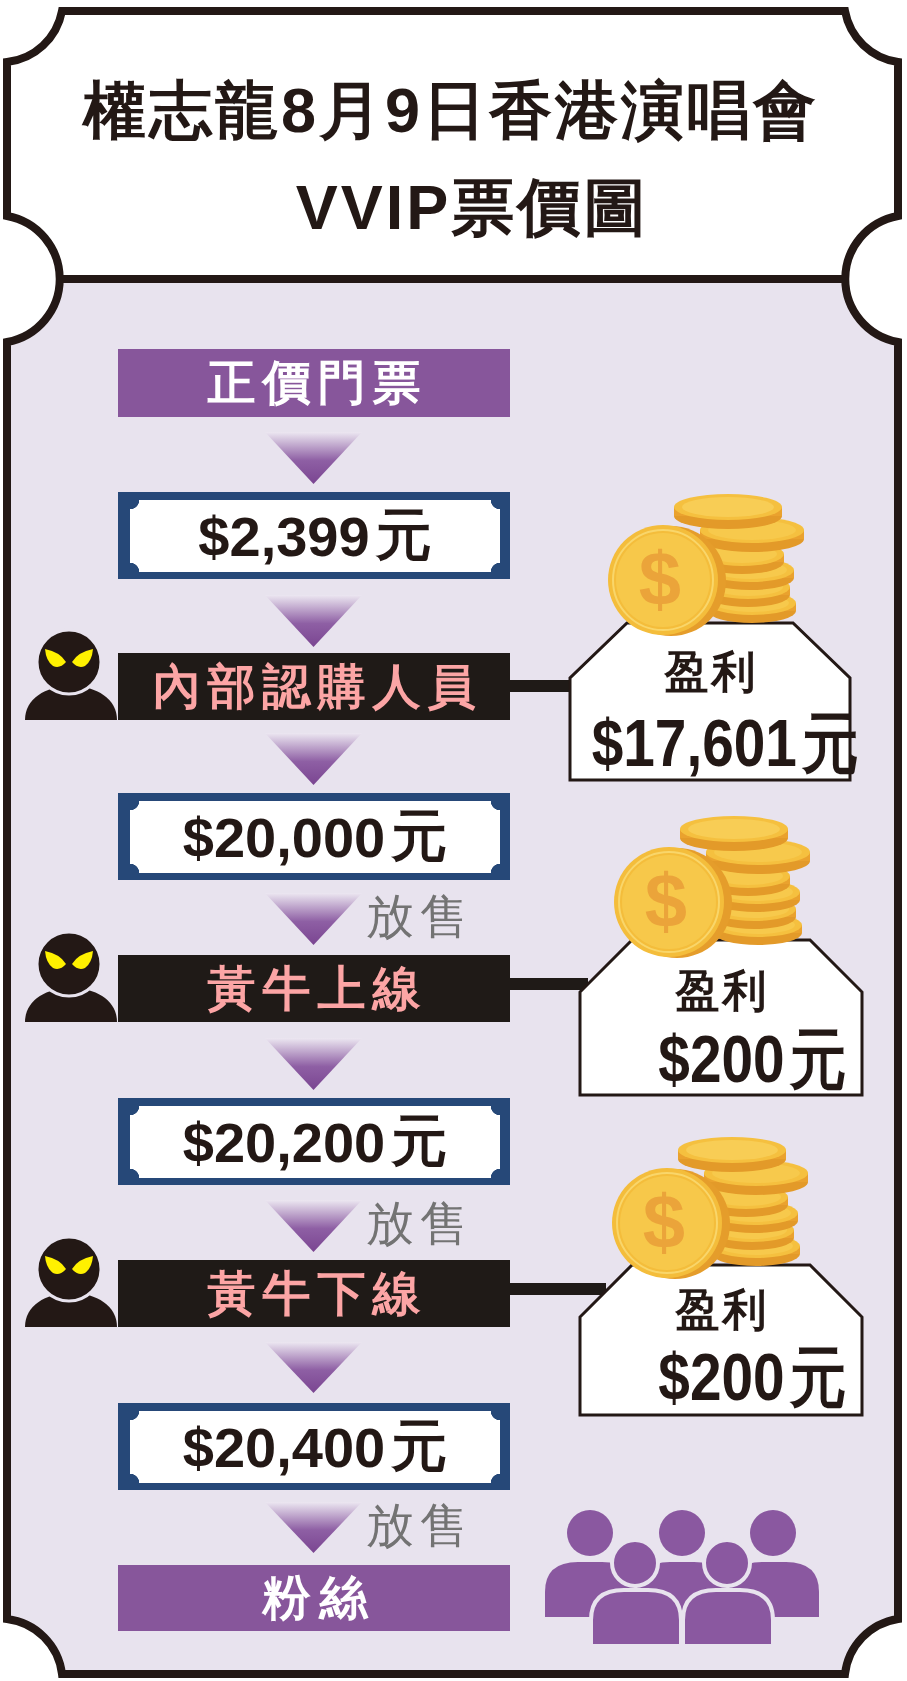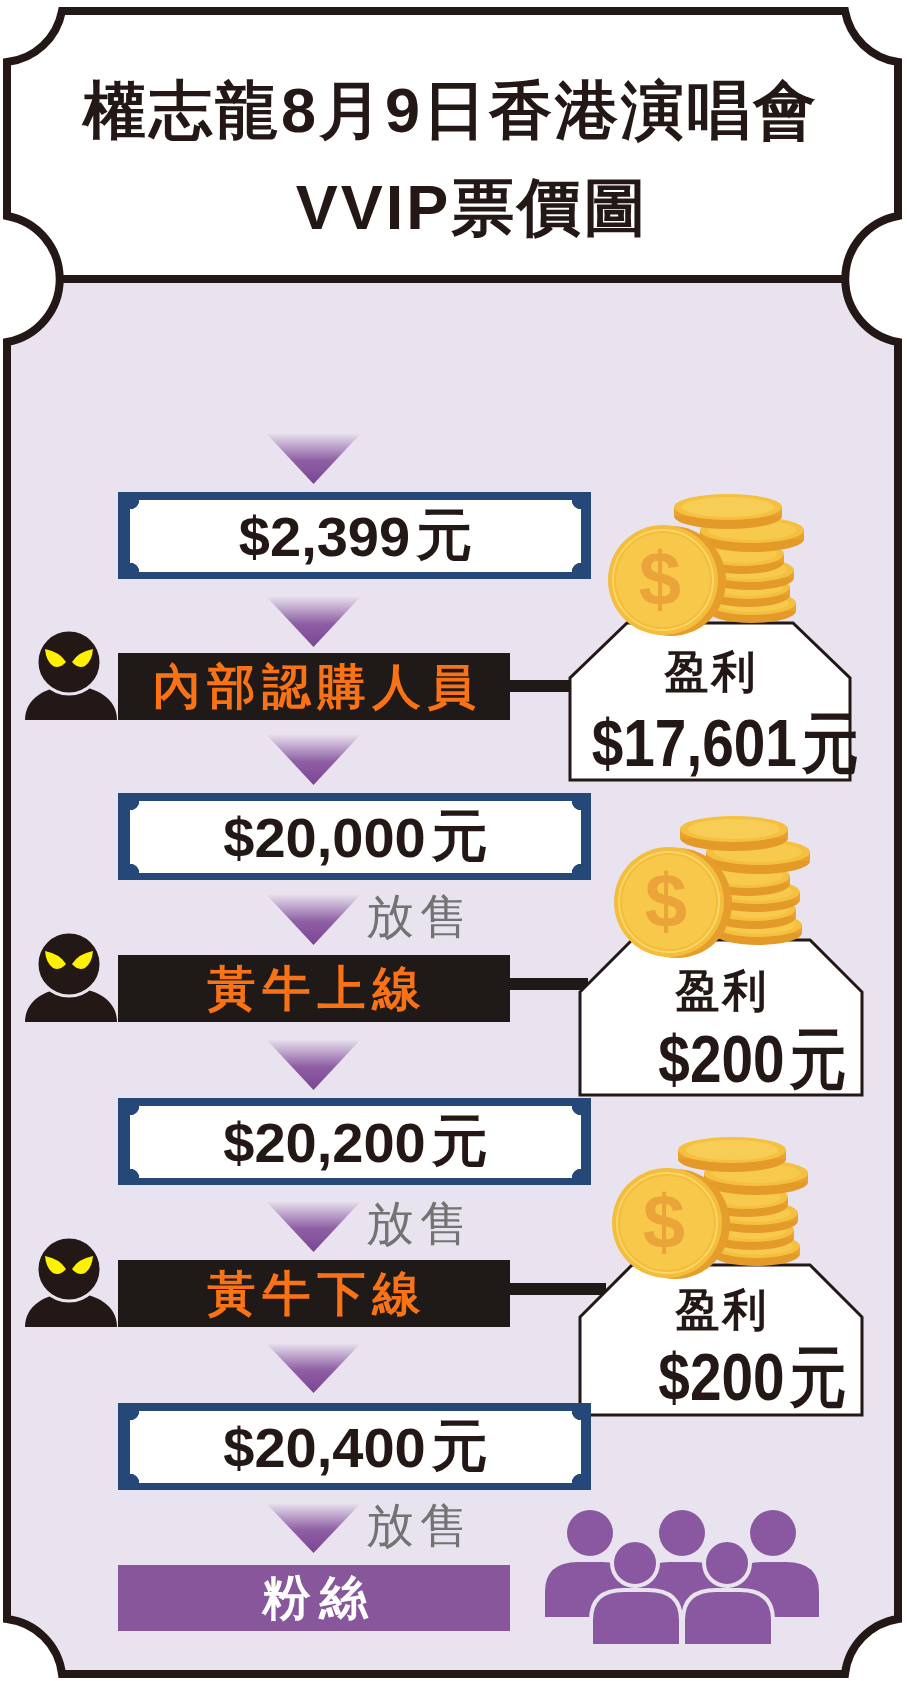--- a/index.html
+++ b/index.html
@@ -2,22 +2,22 @@
 <html><head>
 <meta charset="utf-8">
 <style>
 html,body{margin:0;padding:0;background:#ffffff;}
 #canvas{position:relative;width:907px;height:1681px;overflow:hidden;font-family:"Liberation Sans","DejaVu Sans",sans-serif;color:#231815;border-radius:17px;}
 #bg{position:absolute;left:0;top:0;width:907px;height:1681px;}
 #bg text{font-family:"Liberation Sans","DejaVu Sans",sans-serif;}
 .title-line{position:absolute;left:0;width:899px;text-align:center;font-weight:bold;font-size:63px;line-height:80px;height:80px;letter-spacing:3px;padding-left:3px;box-sizing:border-box;white-space:nowrap;color:#231815;}
 .bar{position:absolute;left:118px;width:392px;display:flex;align-items:center;justify-content:center;font-weight:bold;font-size:48px;letter-spacing:7px;padding-left:7px;box-sizing:border-box;white-space:nowrap;}
 .bar-purple{background:#87569b;color:#ffffff;}
-.bar-black{background:#1f1a17;color:#f97316;}
-.price-box{position:absolute;left:118px;width:473px;height:87px;background:#264878;}
+.bar-black{background:#1f1a17;color:#fca5a5;}
+.price-box{position:absolute;left:118px;width:392px;height:87px;background:#264878;}
 .price-inner{position:absolute;left:12px;right:10px;top:8px;bottom:7px;
   background:
     radial-gradient(circle at 0 0,#264878 9px,transparent 9.5px),
     radial-gradient(circle at 100% 0,#264878 9px,transparent 9.5px),
     radial-gradient(circle at 0 100%,#264878 9px,transparent 9.5px),
     radial-gradient(circle at 100% 100%,#264878 9px,transparent 9.5px),
     #ffffff;
   display:flex;align-items:center;justify-content:center;font-weight:bold;font-size:56px;white-space:nowrap;color:#231815;}
 .price-unit{margin-left:6px;}
 .sale-label{position:absolute;left:366px;font-size:48px;line-height:52px;height:52px;color:#737373;letter-spacing:6px;white-space:nowrap;}
@@ -126,20 +126,23 @@
       <path d="M591 1646 L591 1620 Q591 1590 624 1590 L648 1590 Q681 1590 681 1620 L681 1646 Z" stroke="#e8e3ee" stroke-width="4"></path>
       <path d="M683 1646 L683 1620 Q683 1590 716 1590 L740 1590 Q773 1590 773 1620 L773 1646 Z" stroke="#e8e3ee" stroke-width="4"></path>
       <circle cx="635" cy="1563" r="23" stroke="#e8e3ee" stroke-width="4"></circle>
       <circle cx="727" cy="1563" r="23" stroke="#e8e3ee" stroke-width="4"></circle>
     </g>
   </svg>
 
   <div class="title-line" style="top:70px;">權志龍8月9日香港演唱會</div>
   <div class="title-line" style="top:167px;padding-left:46px;">VVIP票價圖</div>
 
+  <div class="bar bar-purple" style="top:349px;height:68px;">
+    <span>正價門票</span>
+  </div>
 
   <div class="price-box" style="top:492px;">
     <div class="price-inner">
       <span>$2,399</span>
         <span class="price-unit">元</span>
     </div>
   </div>
 
   <div class="bar bar-black" style="top:653px;height:67px;">
     <span>內部認購人員</span>

